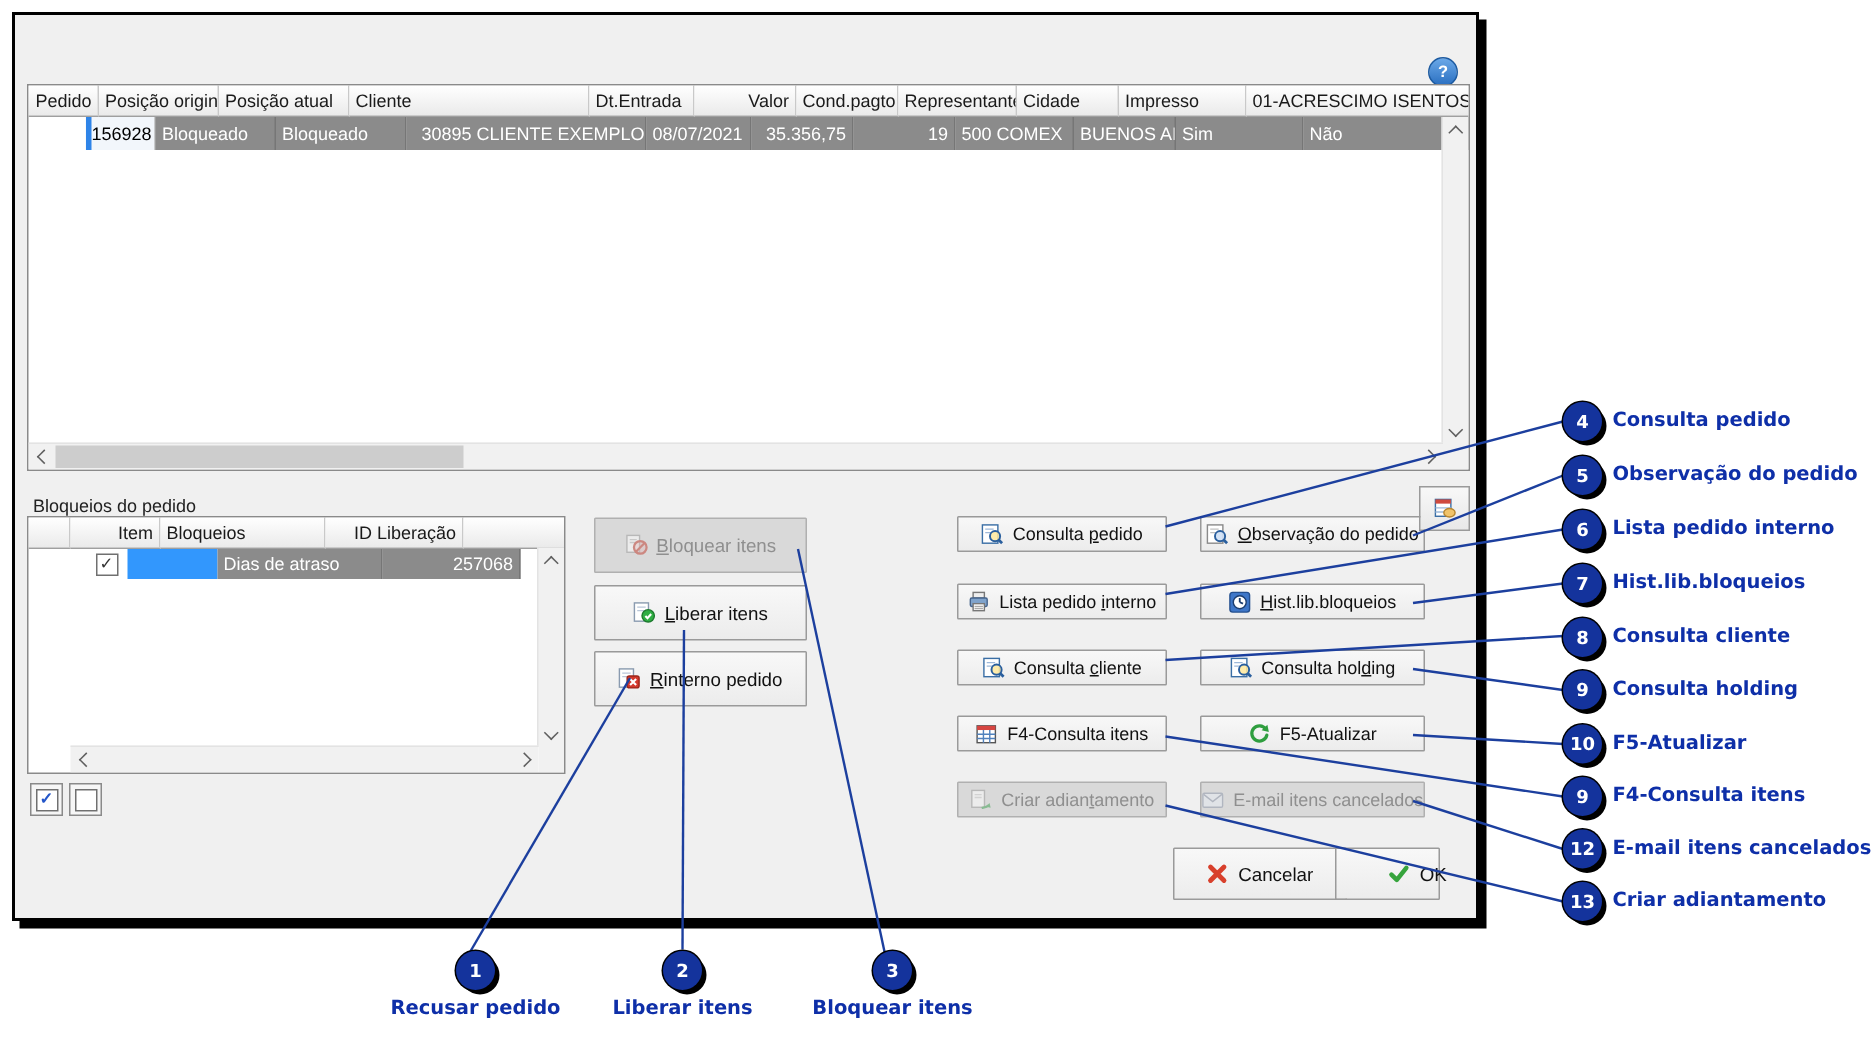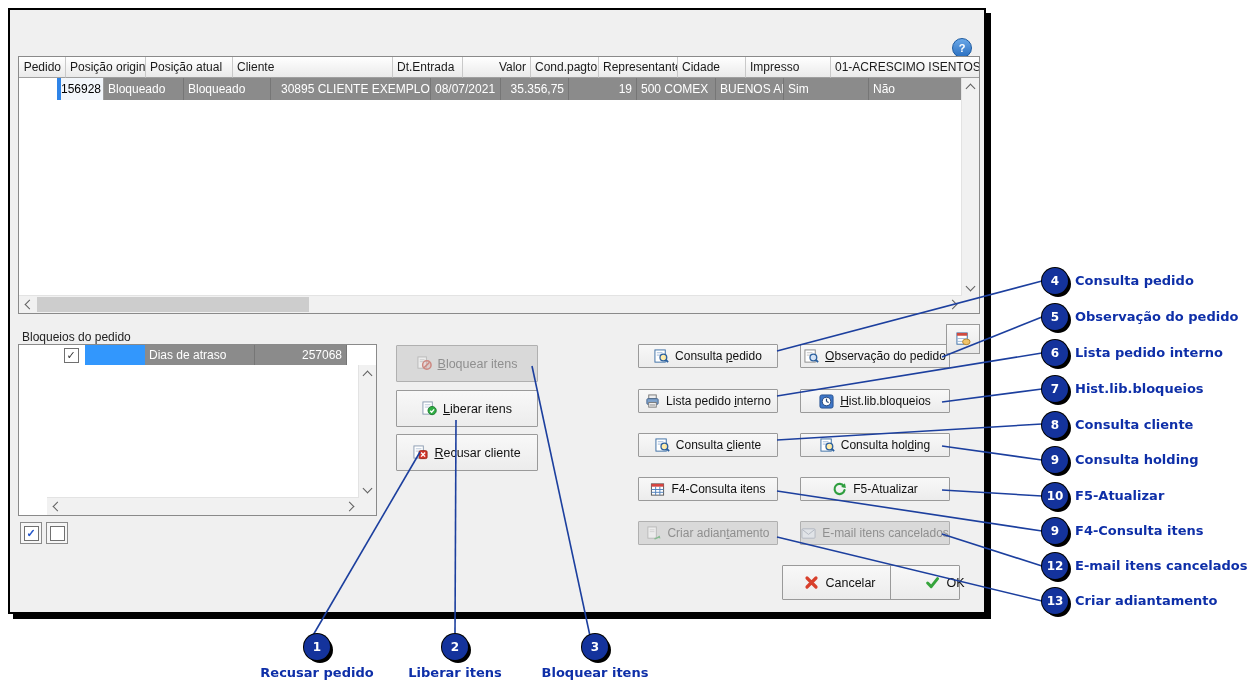--- a/index.html
+++ b/index.html
@@ -126,20 +126,27 @@
           <span class="chev right"></span>
         </div>
       <div class="hthumb" style="left:18px;width:272px;"></div>
     </div>
     <div class="corner"></div>
   </div>
 
   <div class="blocks-label">Bloqueios do pedido</div>
 
   <div class="grid" style="left:8px;top:334px;width:357px;height:170px;">
+    <div class="ghead">
+      <div class="hc" style="width:28px;"></div>
+      <div class="hc ar" style="width:60px;">Item</div>
+      <div class="hc" style="width:110px;">Bloqueios</div>
+      <div class="hc ar" style="width:92px;">ID Liberação</div>
+      <div class="hc wlast"></div>
+    </div>
     <div class="grow" style="width:340px;height:20px;">
       <div class="gc" style="width:28px;display:flex;align-items:center;justify-content:center;">
         <span class="checkbox">✓</span>
       </div>
       <div class="gc" style="width:60px;background:#3297fd;"></div>
       <div class="gc cell-sel" style="width:110px;line-height:20px;">Dias de atraso</div>
       <div class="gc ar cell-sel" style="width:92px;line-height:20px;">257068</div>
     </div>
     <div class="vscroll" style="top:20px;bottom:17px;">
       <div class="sbtn" style="top:0;">
@@ -194,21 +201,21 @@
   <div class="btn big" style="left:386px;top:424px;width:142px;height:37px;">
     <span class="bi">
         <svg viewBox="0 0 16 16">
           <rect x="1" y="1" width="10" height="13" fill="#fff" stroke="#8a9bb0"></rect>
           <line x1="3" y1="4" x2="9" y2="4" stroke="#b9c6d8"></line>
           <line x1="3" y1="6.5" x2="9" y2="6.5" stroke="#b9c6d8"></line>
           <rect x="6.5" y="6" width="8.5" height="8.5" rx="1.5" fill="#d3382c" stroke="#9c2419"></rect>
           <path d="M8.6 8.1 l4.3 4.3 M12.9 8.1 l-4.3 4.3" stroke="#fff" stroke-width="1.5"></path>
         </svg>
       </span>
-    <span><span></span><span class="mn">R</span><span>ecusar cliente</span></span>
+    <span><span></span><span class="mn">R</span><span>interno pedido</span></span>
   </div>
 
   <div class="btn" style="left:628px;top:334px;width:140px;height:24px;">
     <span class="bi">
         <svg viewBox="0 0 16 16">
           <rect x="1" y="1" width="11" height="13" fill="#fff" stroke="#3a6ea5"></rect>
           <line x1="3" y1="4" x2="9" y2="4" stroke="#9db8d9"></line>
           <line x1="3" y1="6.5" x2="9" y2="6.5" stroke="#9db8d9"></line>
           <circle cx="10" cy="9" r="3.6" fill="#ffe99c" fill-opacity=".85" stroke="#2a5f9e" stroke-width="1.4"></circle>
           <line x1="12.5" y1="11.5" x2="15" y2="14" stroke="#2a5f9e" stroke-width="2"></line>

